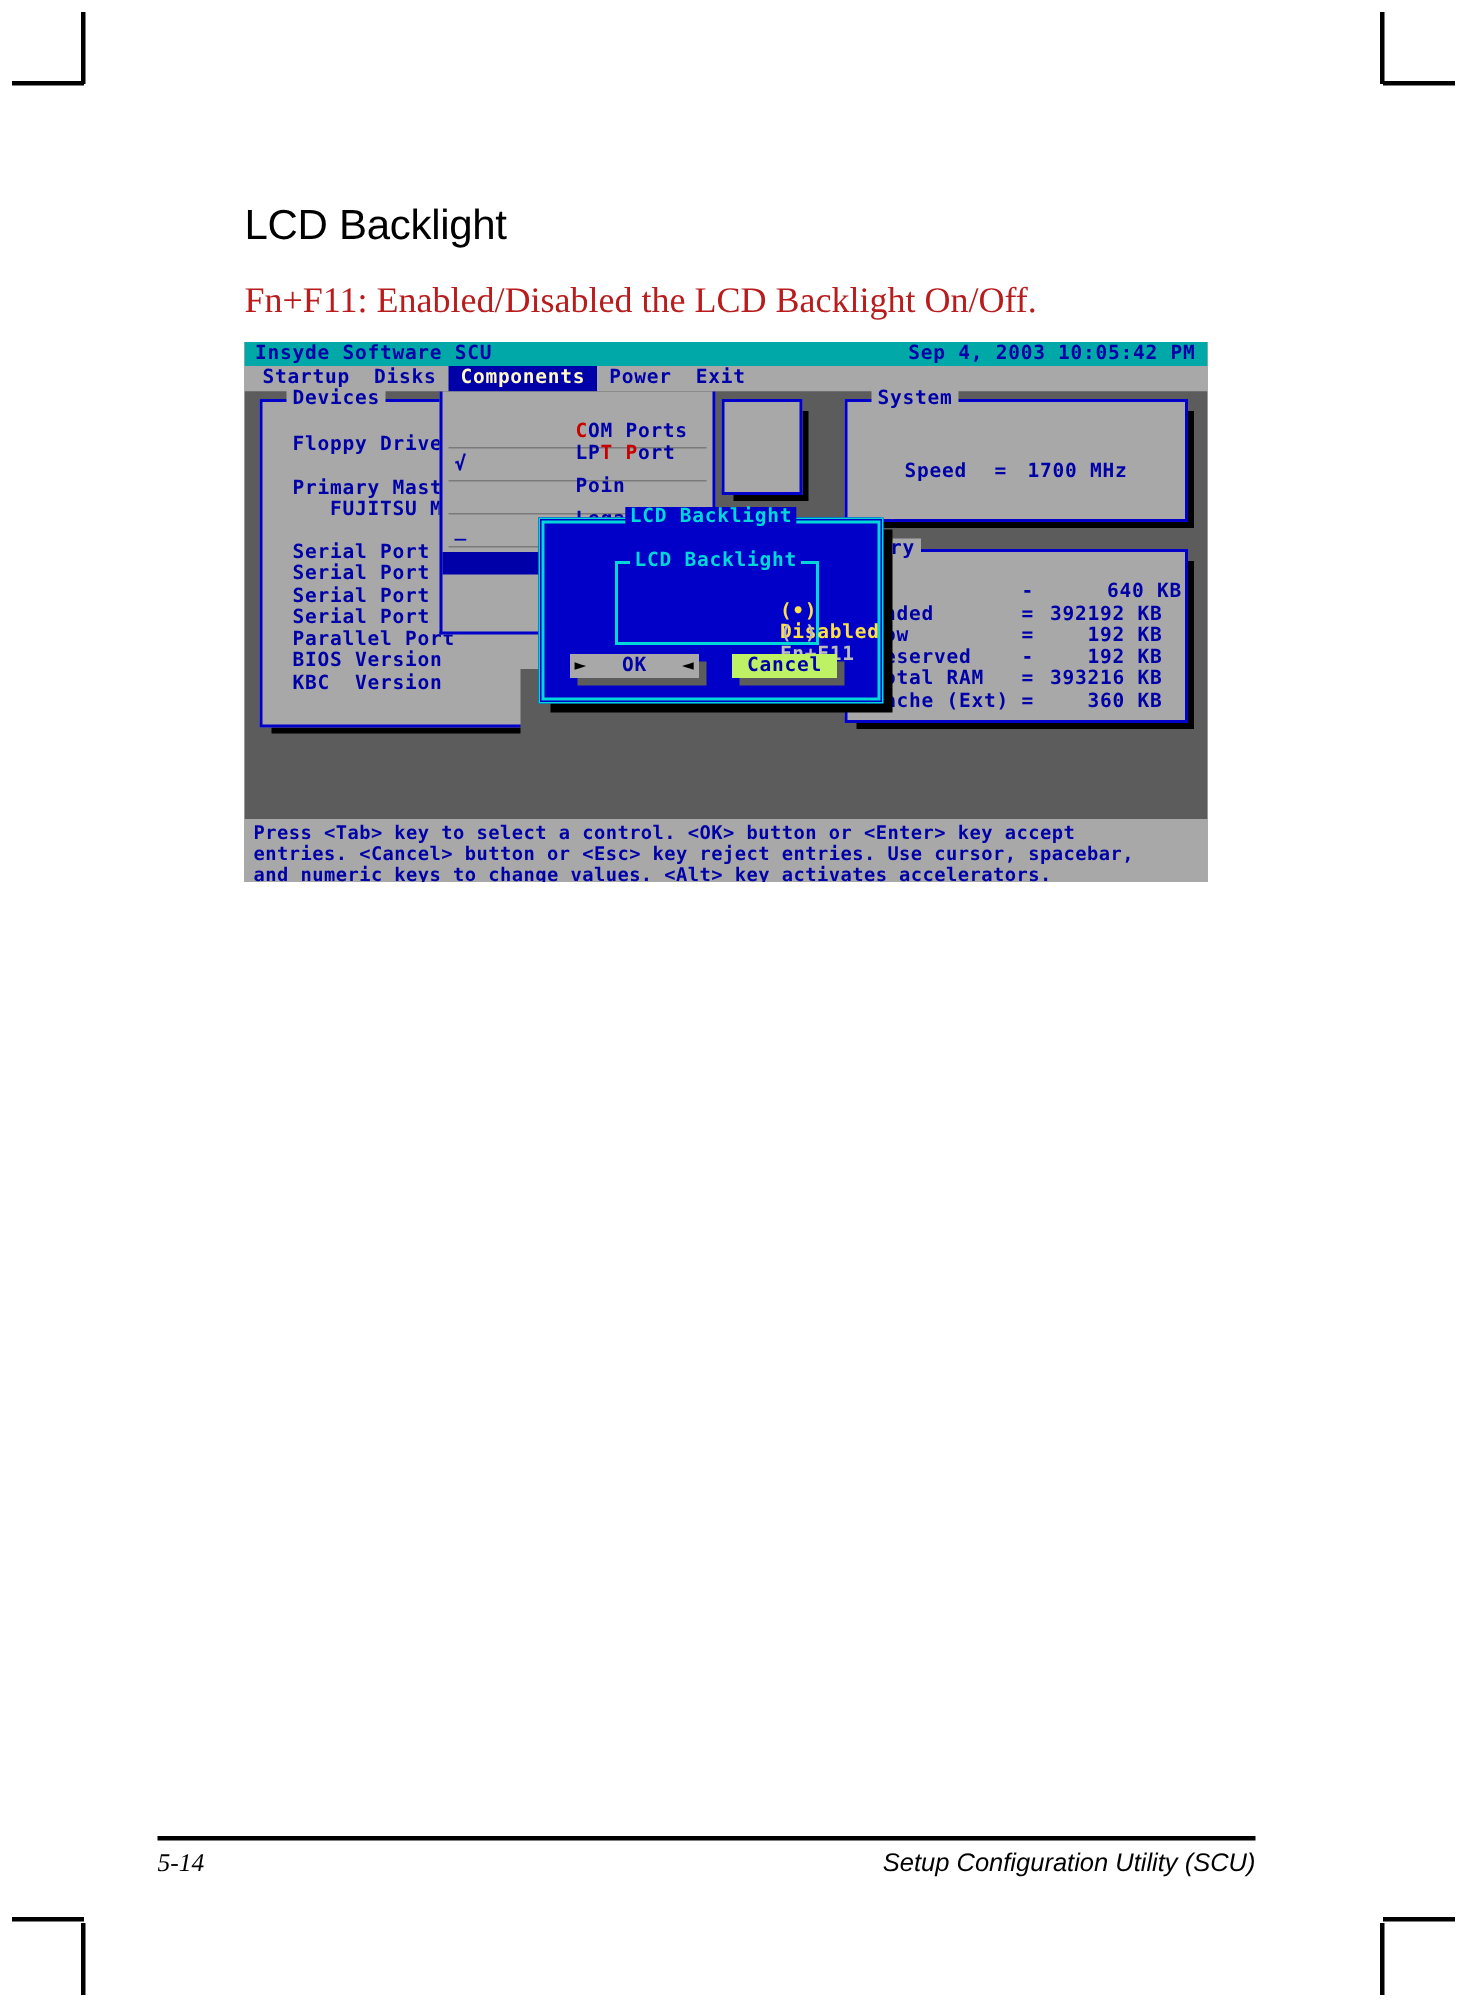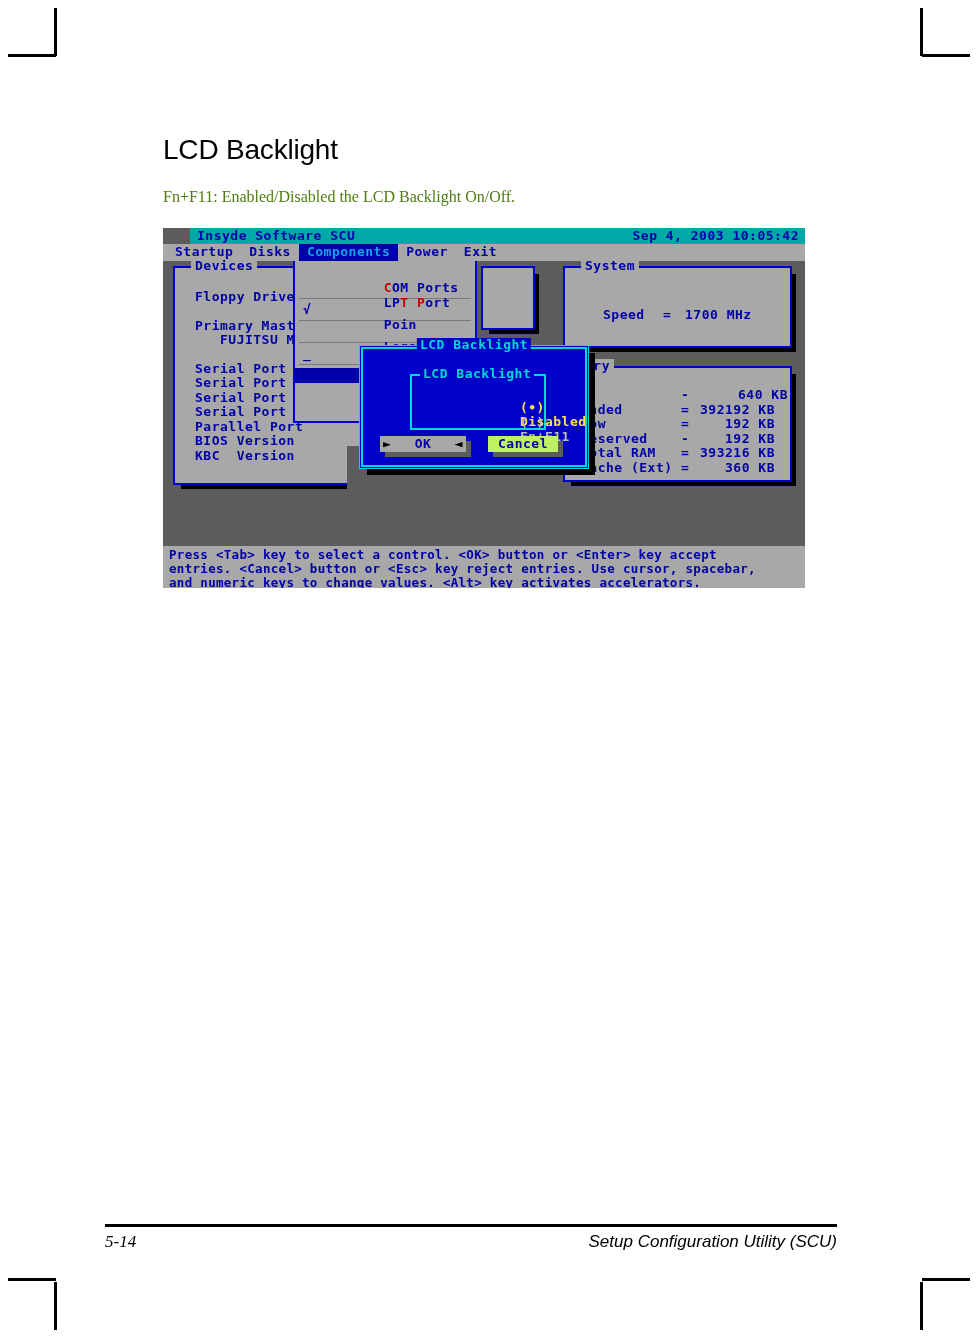--- a/index.html
+++ b/index.html
@@ -16,21 +16,21 @@
 
   
   #page-heading{
     position:absolute;left:163px;top:134px;
     font-family:"Liberation Sans",sans-serif;
     font-size:28px;font-weight:400;color:#000;letter-spacing:-0.2px;
   }
   #page-subtext{
     position:absolute;left:163px;top:188px;
     font-family:"Liberation Serif",serif;
-    font-size:16px;color:#4d7c0f;
+    font-size:24px;color:#b91c1c;
   }
 
   
   #footer-rule{position:absolute;left:105px;top:1224px;width:732px;height:3px;background:#000;}
   #footer-page{position:absolute;left:105px;top:1232px;font-family:"Liberation Serif",serif;
     font-style:italic;font-size:17px;color:#000;}
   #footer-title{position:absolute;right:140px;top:1232px;font-family:"Liberation Sans",sans-serif;
     font-style:italic;font-size:17px;color:#000;white-space:nowrap;}
 
   
@@ -40,33 +40,32 @@
     font-family:"DejaVu Sans Mono","Liberation Mono",monospace;
     font-size:13px;line-height:14.5px;font-weight:bold;
     overflow:hidden;
   }
 
   .titlebar{
     position:absolute;left:0;top:0;width:642px;height:16px;
     background:#00a8a8;color:#0000a8;
     display:flex;align-items:center;
     font-size:13px;
-    margin-left:27px;
   }
   .titlebar .tb-left{margin-left:7px;letter-spacing:0.5px;}
   .titlebar .tb-right{position:absolute;right:8px;letter-spacing:0.5px;}
 
   .menubar{
     position:absolute;left:0;top:16px;width:642px;height:17px;
     background:#a8a8a8;color:#0000a8;display:flex;align-items:center;
     font-size:13px;
   }
   .menubar .mi{padding:0 8px;height:17px;display:flex;align-items:center;letter-spacing:0.5px;}
   .menubar .mi.first{margin-left:4px;}
-  .menubar .mi.sel{background:#0000a8;color:#0ea5e9;}
+  .menubar .mi.sel{background:#0000a8;color:#fef9c3;}
 
   .desk{position:absolute;left:0;top:33px;width:642px;height:285px;background:#5c5c5c;}
 
   
   .panel{position:absolute;background:#a8a8a8;}
   .panel .shadow{position:absolute;background:#000;}
   .panel .frame{position:absolute;border:2px solid #0000c8;}
   .grp-label{position:absolute;color:#0000a8;background:#a8a8a8;padding:0 4px;font-size:13px;letter-spacing:0.5px;}
 
   .row{position:absolute;color:#0000a8;white-space:pre;font-size:13px;letter-spacing:0.5px;}

